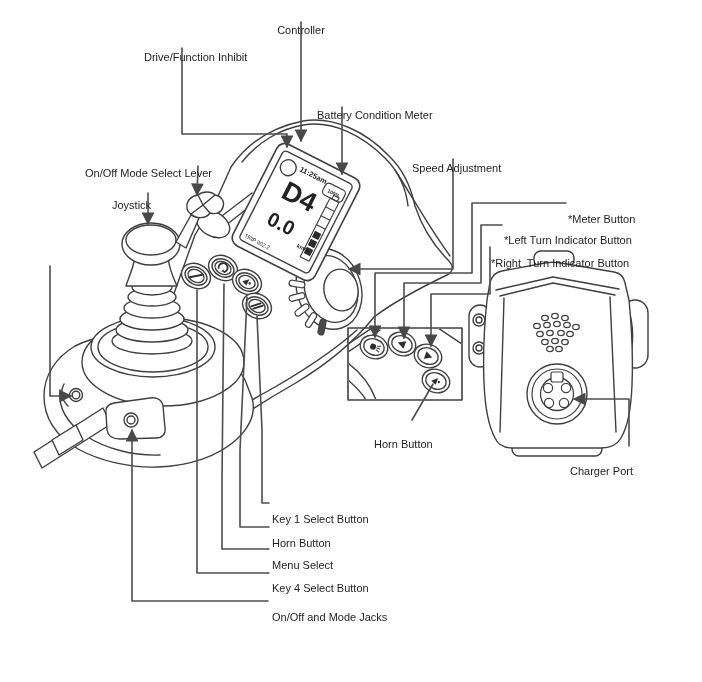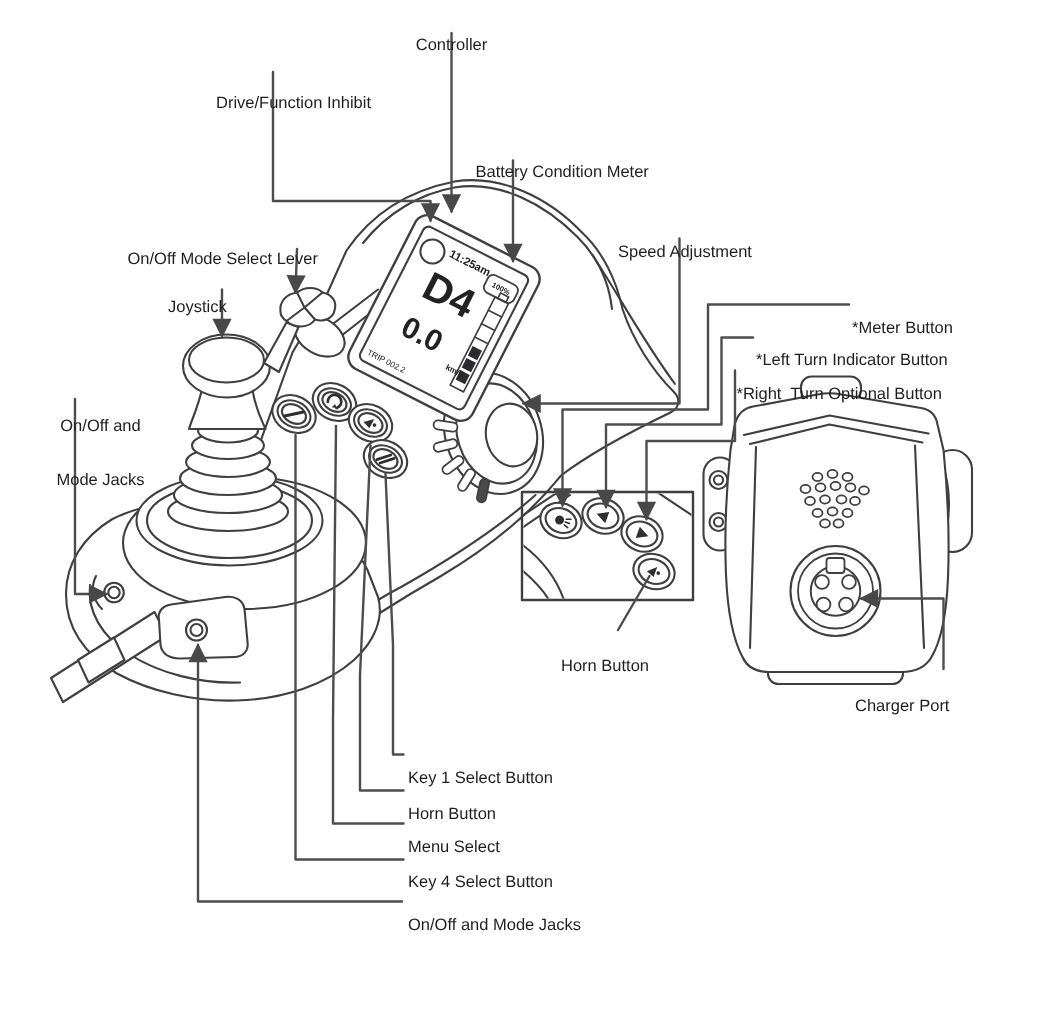--- a/index.html
+++ b/index.html
@@ -249,32 +249,28 @@
 <div id="screen-overlay">
   <div class="scr-time">11:25am</div>
   <div class="scr-batt">100%</div>
   <div class="scr-mode">D4</div>
   <div class="scr-speed">0.0</div>
   <div class="scr-unit">km/h</div>
   <div class="scr-trip">TRIP 002.2</div>
 </div>
 
 <div class="lbl center" style="left:255px;top:8px;width:92px;">Controller</div>
-<div class="lbl" style="left:144px;top:47px;">Drive/Function Inhibit</div>
+<div class="lbl" style="left:144px;top:35px;">Drive/Function Inhibit</div>
 <div class="lbl" style="left:317px;top:93px;">Battery Condition Meter</div>
 <div class="lbl" style="left:85px;top:151px;">On/Off Mode Select Lever</div>
 <div class="lbl" style="left:112px;top:183px;">Joystick</div>
-<div class="lbl center" style="left:24px;top:238px;width:86px;">
-  <div>On/Off and</div>
-  <div>Mode Jacks</div>
-</div>
 <div class="lbl" style="left:412px;top:146px;">Speed Adjustment</div>
 <div class="lbl" style="left:568px;top:197px;">*Meter Button</div>
 <div class="lbl" style="left:504px;top:218px;">*Left Turn Indicator Button</div>
-<div class="lbl" style="left:491px;top:241px;">*Right  Turn Optional Button</div>
+<div class="lbl" style="left:491px;top:241px;">*Right  Turn Indicator Button</div>
 <div class="lbl" style="left:374px;top:422px;">Horn Button</div>
 <div class="lbl" style="left:570px;top:449px;">Charger Port</div>
 <div class="lbl" style="left:272px;top:497px;">Key 1 Select Button</div>
 <div class="lbl" style="left:272px;top:521px;">Horn Button</div>
 <div class="lbl" style="left:272px;top:543px;">Menu Select</div>
 <div class="lbl" style="left:272px;top:566px;">Key 4 Select Button</div>
 <div class="lbl" style="left:272px;top:595px;">On/Off and Mode Jacks</div>
 
 </div>
 

